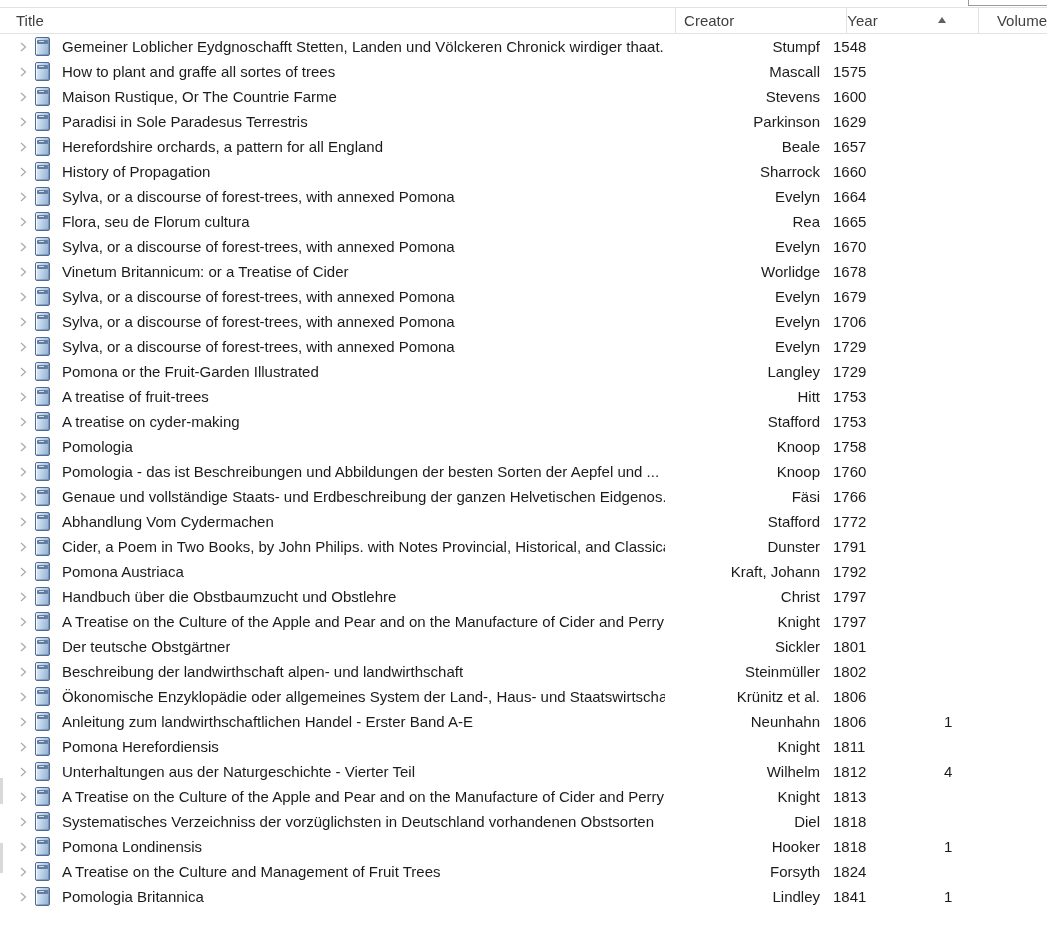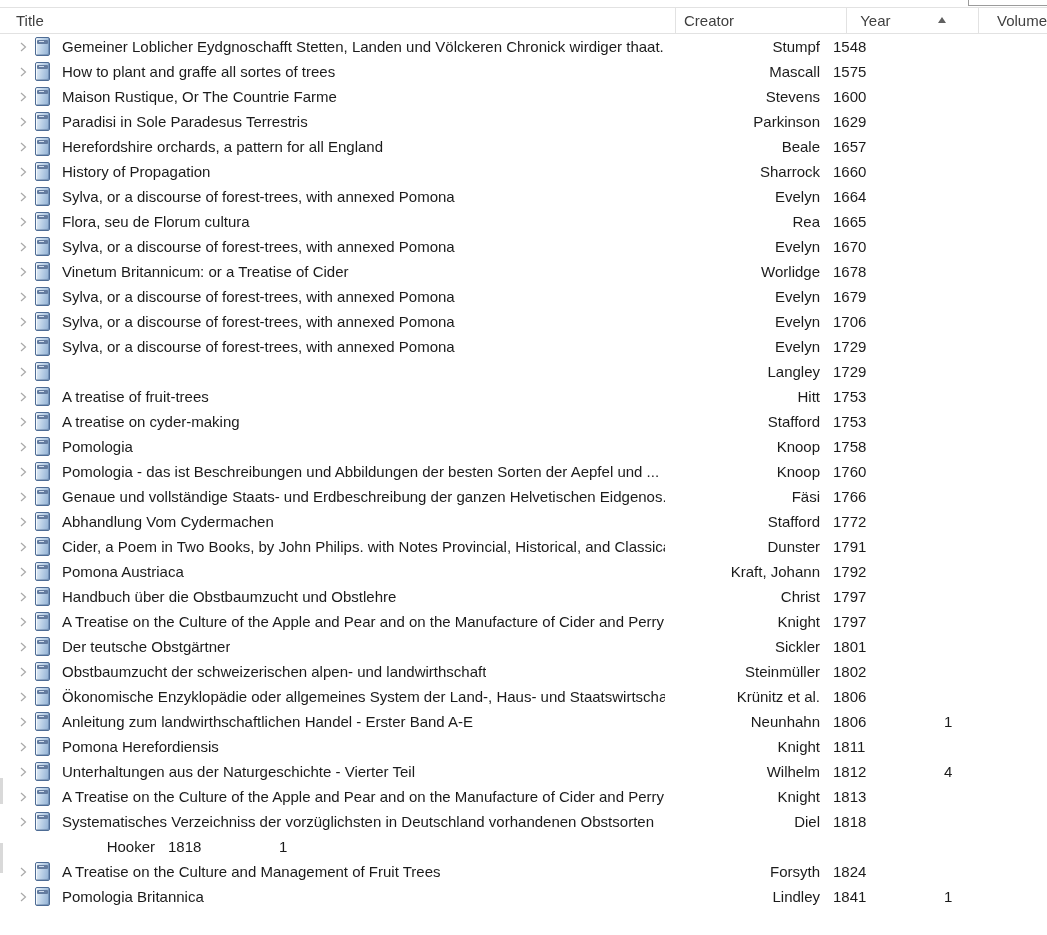--- a/index.html
+++ b/index.html
@@ -52,21 +52,21 @@
   }
   .hcell {
     display: flex;
     align-items: center;
     box-sizing: border-box;
     height: 25px;
     cursor: default;
   }
   .hcell-title   { width: 665px; padding-left: 16px; }
   .hcell-creator { width: 155px; padding-left: 8px; border-left: 1px solid #e2e2e2; }
-  .hcell-year    { width: 115px; padding-left: 13px; border-left: 1px solid #e2e2e2; position: relative; }
+  .hcell-year    { width: 115px; border-left: 1px solid #e2e2e2; position: relative; }
   .hcell-volume  { flex: 1; padding-left: 18px; border-left: 1px solid #e2e2e2; }
   .sort-arrow-up {
     position: absolute;
     right: 14px; top: 9px;
     width: 0; height: 0;
     border-left: 4px solid transparent;
     border-right: 4px solid transparent;
     border-bottom: 6px solid #606060;
   }
 
@@ -361,20 +361,21 @@
   </div>
 
   <div class="row">
     <div class="cell-title">
       <span class="expander">
         <svg width="10" height="10" viewBox="0 0 10 10">
           <polyline points="3,1 7.5,5 3,9" fill="none" stroke="#a9a9a9" stroke-width="1.2"></polyline>
         </svg>
       </span>
       <span class="book-icon"></span>
+      <span class="title-text">Pomona or the Fruit-Garden Illustrated</span>
     </div>
     <div class="cell-creator">Langley</div>
     <div class="cell-year">1729</div>
     <div class="cell-volume"></div>
   </div>
 
   <div class="row">
     <div class="cell-title">
       <span class="expander">
         <svg width="10" height="10" viewBox="0 0 10 10">
@@ -540,21 +541,21 @@
   </div>
 
   <div class="row">
     <div class="cell-title">
       <span class="expander">
         <svg width="10" height="10" viewBox="0 0 10 10">
           <polyline points="3,1 7.5,5 3,9" fill="none" stroke="#a9a9a9" stroke-width="1.2"></polyline>
         </svg>
       </span>
       <span class="book-icon"></span>
-      <span class="title-text">Obstbaumzucht der schweizerischen alpen- und landwirthschaft</span>
+      <span class="title-text">Beschreibung der landwirthschaft alpen- und landwirthschaft</span>
     </div>
     <div class="cell-creator">Steinmüller</div>
     <div class="cell-year">1802</div>
     <div class="cell-volume"></div>
   </div>
 
   <div class="row">
     <div class="cell-title">
       <span class="expander">
         <svg width="10" height="10" viewBox="0 0 10 10">
@@ -638,20 +639,29 @@
       </span>
       <span class="book-icon"></span>
       <span class="title-text">Systematisches Verzeichniss der vorzüglichsten in Deutschland vorhandenen Obstsorten</span>
     </div>
     <div class="cell-creator">Diel</div>
     <div class="cell-year">1818</div>
     <div class="cell-volume"></div>
   </div>
 
   <div class="row">
+    <div class="cell-title">
+      <span class="expander">
+        <svg width="10" height="10" viewBox="0 0 10 10">
+          <polyline points="3,1 7.5,5 3,9" fill="none" stroke="#a9a9a9" stroke-width="1.2"></polyline>
+        </svg>
+      </span>
+      <span class="book-icon"></span>
+      <span class="title-text">Pomona Londinensis</span>
+    </div>
     <div class="cell-creator">Hooker</div>
     <div class="cell-year">1818</div>
     <div class="cell-volume">1</div>
   </div>
 
   <div class="row">
     <div class="cell-title">
       <span class="expander">
         <svg width="10" height="10" viewBox="0 0 10 10">
           <polyline points="3,1 7.5,5 3,9" fill="none" stroke="#a9a9a9" stroke-width="1.2"></polyline>

